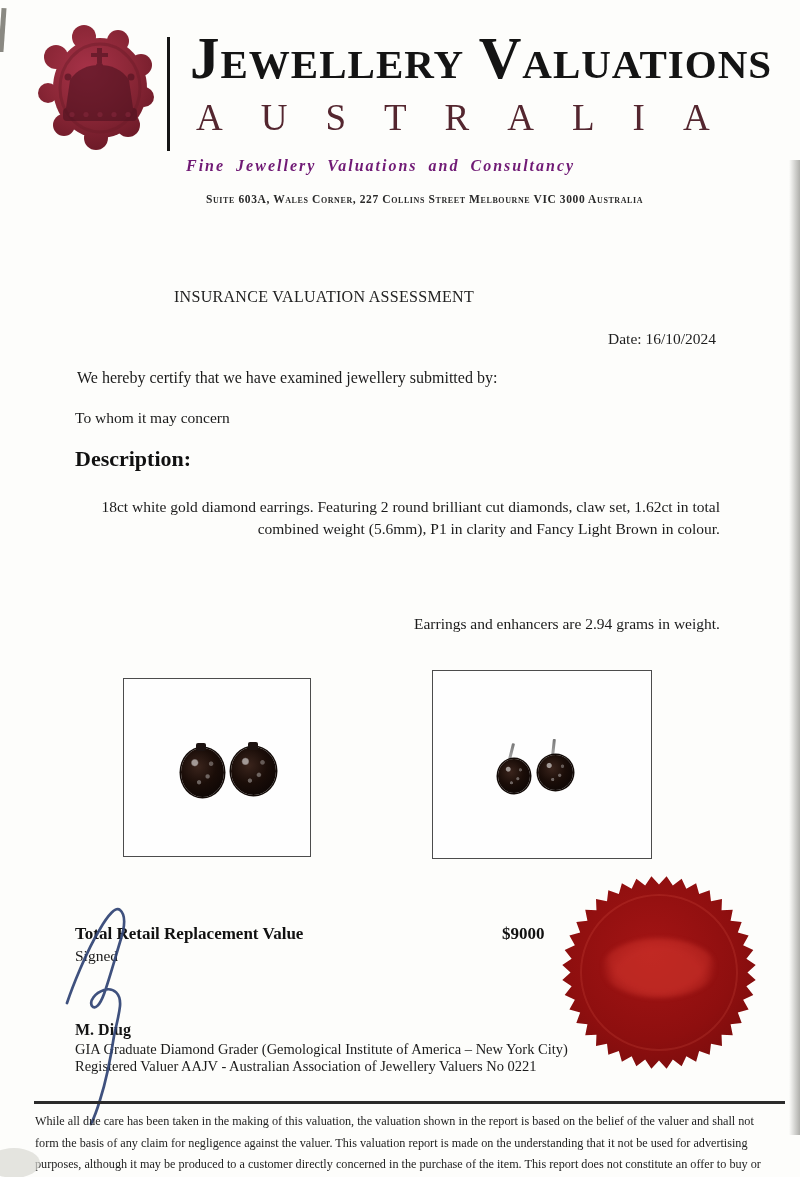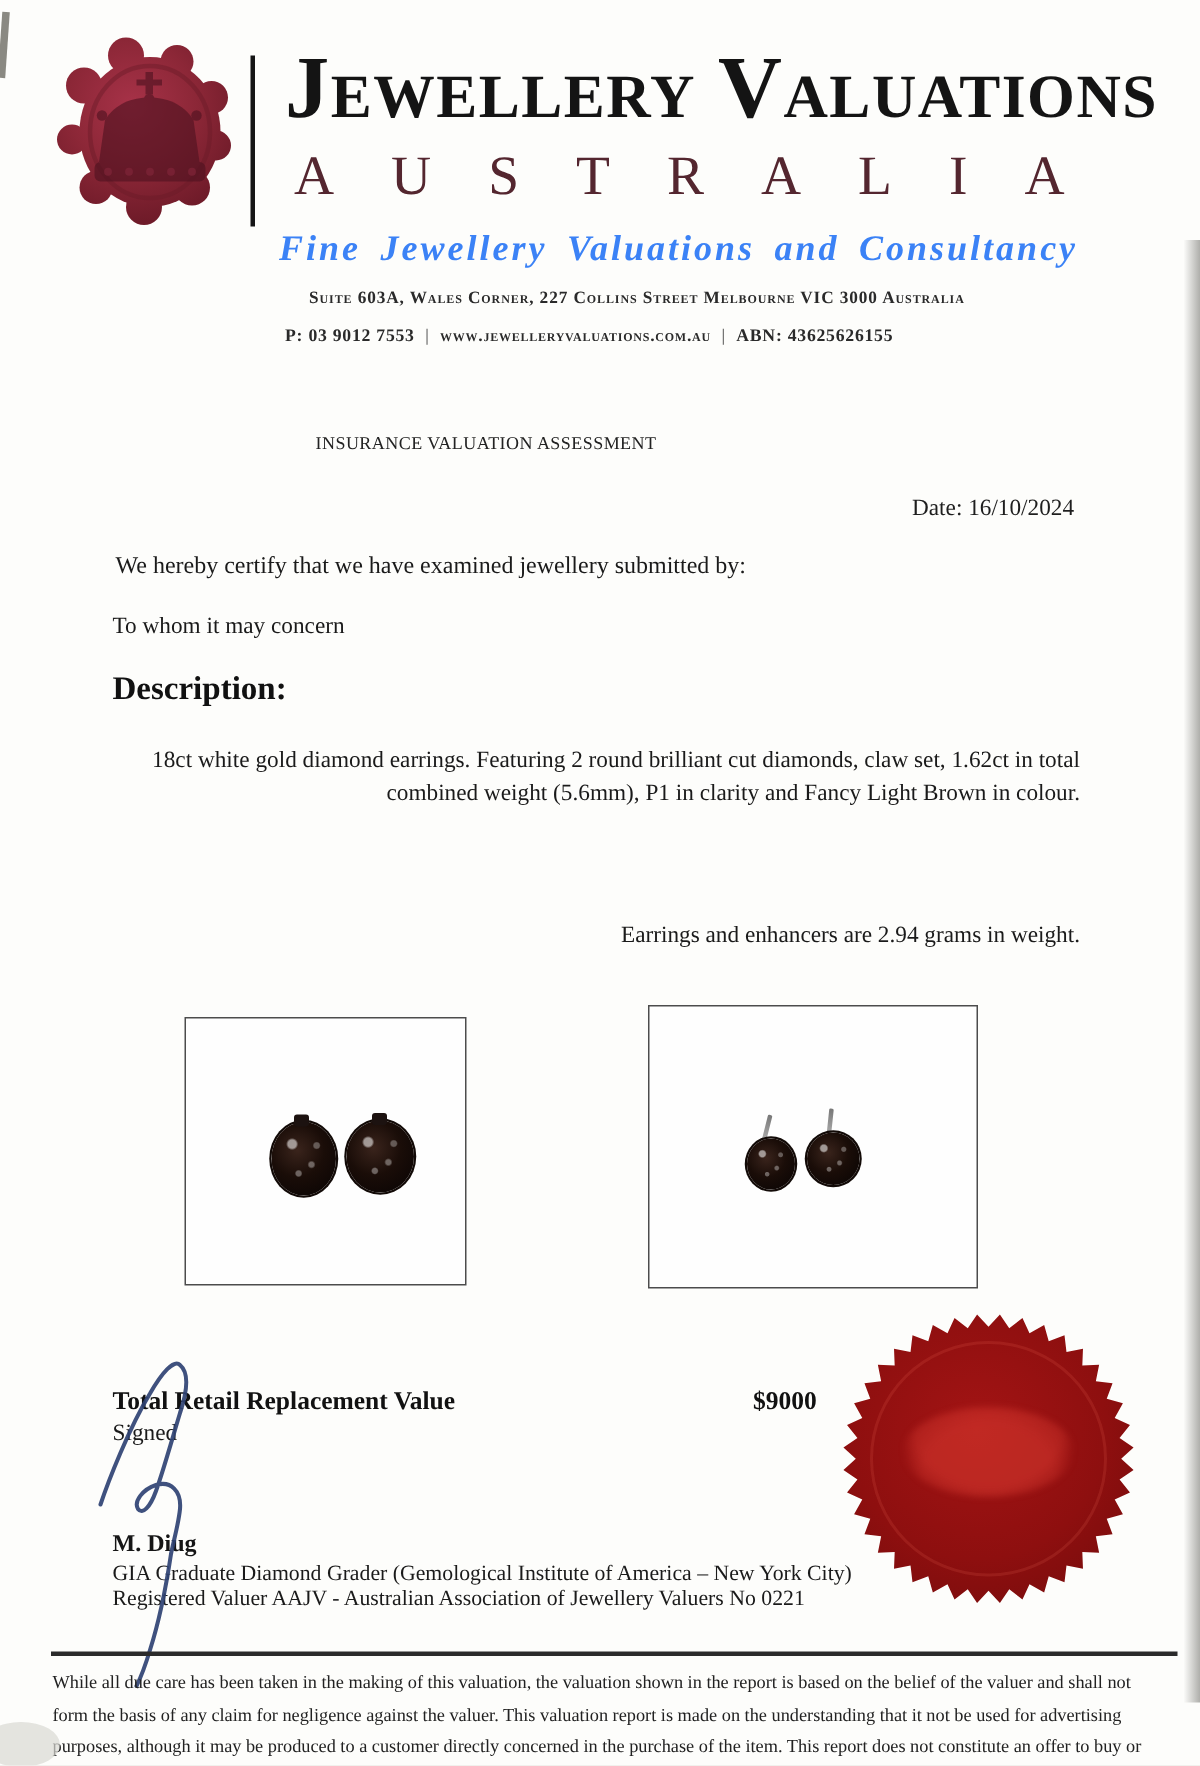--- a/index.html
+++ b/index.html
@@ -16,37 +16,37 @@
     font-variant:small-caps;font-weight:600;font-size:59px;line-height:72px;
     letter-spacing:1px;color:#141414;white-space:nowrap;
   }
   .brand-country{
     left:196px;top:97px;width:600px;
     font-size:37px;line-height:42px;letter-spacing:38px;
     color:#54262f;white-space:nowrap;font-weight:500;
   }
   .tagline{
     left:186px;top:150px;width:600px;
-    font-style:italic;font-weight:600;font-size:24px;line-height:32px;
-    letter-spacing:2px;word-spacing:5px;color:#3b82f6;white-space:nowrap;
+    font-style:italic;font-weight:600;font-size:16px;line-height:32px;
+    letter-spacing:2px;word-spacing:5px;color:#701a75;white-space:nowrap;
   }
   .address-line{
     left:206px;top:193px;width:600px;
     font-variant:small-caps;font-weight:600;font-size:11.5px;letter-spacing:.6px;
     color:#2a2a2a;white-space:nowrap;
   }
   .contact-line{
     left:190px;top:216px;width:600px;
     font-variant:small-caps;font-weight:600;font-size:11.8px;letter-spacing:.5px;
     color:#2a2a2a;white-space:nowrap;
   }
   .contact-line .sep{margin:0 7px;font-weight:400;color:#444;}
   
   .doc-title{left:0;top:288px;width:648px;text-align:center;
-    font-size:12px;letter-spacing:.3px;color:#222;}
+    font-size:16px;letter-spacing:.3px;color:#222;}
   .doc-date{left:608px;top:330px;font-size:15.5px;color:#1e1e1e;}
   .certify-line{left:77px;top:369px;font-size:16px;color:#1a1a1a;}
   .addressee{left:75px;top:409px;font-size:15.5px;color:#1a1a1a;}
   .desc-heading{left:75px;top:446px;font-size:22px;font-weight:700;color:#111;}
   .para{left:75px;width:645px;font-size:15.5px;line-height:21.5px;color:#1a1a1a;text-align:right;}
   .para-1{top:496px;}
   .para-2{top:557px;}
   .para-3{top:613px;}
   
   .photo-box{border:1.6px solid #4c4c4c;background:#fefefe;}
@@ -144,23 +144,20 @@
         <circle cx="92" cy="90.5" r="2.6"></circle>
       </g>
     </svg>
   </div>
 
   <div class="abs divider"></div>
   <div class="abs brand-name">Jewellery Valuations</div>
   <div class="abs brand-country">AUSTRALIA</div>
   <div class="abs tagline">Fine Jewellery Valuations and Consultancy</div>
   <div class="abs address-line">Suite 603A, Wales Corner, 227 Collins Street Melbourne VIC 3000 Australia</div>
-  <div class="abs contact-line">
-    <span>P: 03 9012 7553</span><span class="sep">|</span><span>www.jewelleryvaluations.com.au</span><span class="sep">|</span><span>ABN: 43625626155</span>
-  </div>
 
   <div class="abs doc-title">INSURANCE VALUATION ASSESSMENT</div>
   <div class="abs doc-date">Date: 16/10/2024</div>
   <div class="abs certify-line">We hereby certify that we have examined jewellery submitted by:</div>
   <div class="abs addressee">To whom it may concern</div>
   <div class="abs desc-heading">Description:</div>
   <div class="abs para para-1">18ct white gold diamond earrings. Featuring 2 round brilliant cut diamonds, claw set, 1.62ct in total combined weight (5.6mm), P1 in clarity and Fancy Light Brown in colour.</div>
   <div class="abs para para-3">Earrings and enhancers are 2.94 grams in weight.</div>
 
   <div class="abs photo-box photo-box-left">

